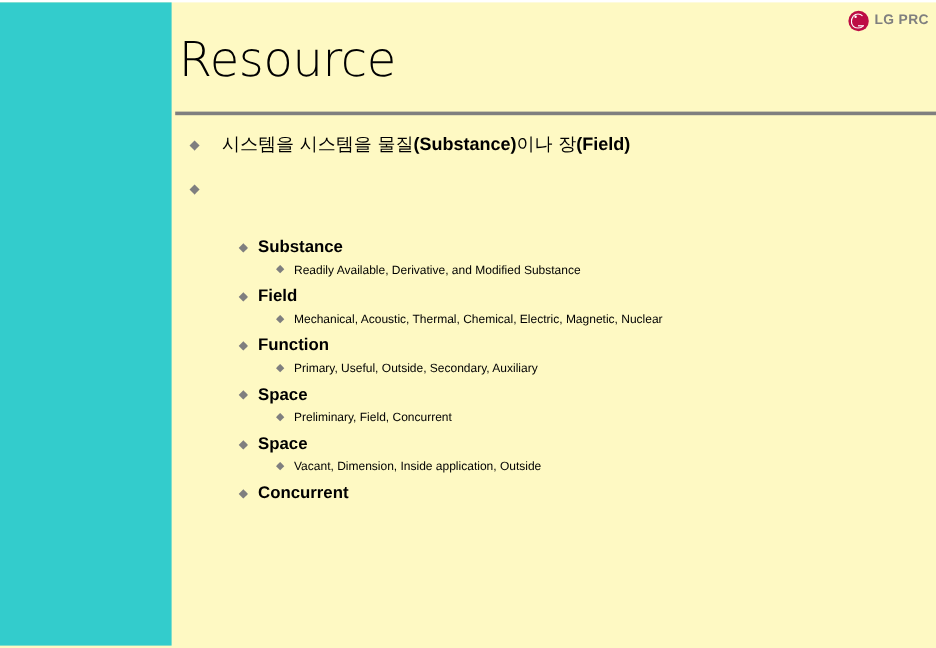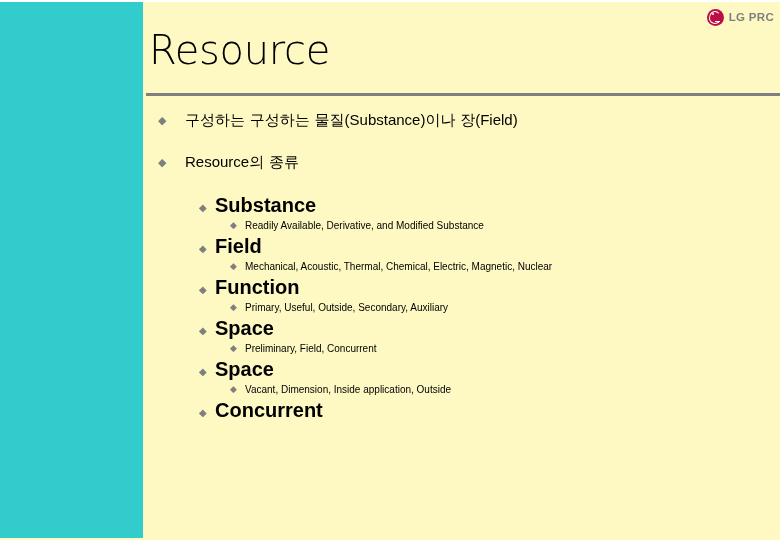--- a/index.html
+++ b/index.html
@@ -149,42 +149,42 @@
     position: relative;
     top: -1px;
   }
   .lv1 .txt {
     font-family: "DejaVu Sans", "Liberation Sans", sans-serif;
     font-size: 15px;
     line-height: 18px;
   }
   .lv1 .txt b {
     font-family: "Liberation Sans", sans-serif;
-    font-weight: normal;
+    font-weight: bold;
     margin-top: 40px;
   }
   .lv1 .txt .ko-b {
     font-family: "DejaVu Sans", sans-serif;
     font-weight: normal;
   }
 
   
   .lv2 {
     left: 199px;
     font-size: 14px;
   }
   .lv2 .dia {
     font-size: 10px;
     width: 16px;
     position: relative;
     top: -1px;
   }
   .lv2 .txt {
     font-family: "Liberation Sans", sans-serif;
-    font-size: 20px;
+    font-size: 14px;
     font-weight: bold;
     color: #000000;
     line-height: 17px;
   }
 
   
   .lv3 {
     left: 230px;
     font-size: 13px;
   }
@@ -215,25 +215,24 @@
     </div>
     <span id="logo-text">LG PRC</span>
   </div>
 
   <div id="title">Resource</div>
   <div id="title-rule"></div>
 
   <div id="body">
       <div class="row lv1" style="top: 109px;">
         <span class="dia">◆</span>
-        <span class="txt"><span class="ko-b">구성하는 구성하는 물질</span><b>(Substance)</b><span class="ko-b">이나 장</span><b>(Field)</b></span>
+        <span class="txt"><span class="ko-b">시스템을 시스템을 물질</span><b>(Substance)</b><span class="ko-b">이나 장</span><b>(Field)</b></span>
       </div>
       <div class="row lv1" style="top: 151px;">
         <span class="dia">◆</span>
-        <span class="txt"><b>Resource</b><span class="ko-b">의 종류</span></span>
       </div>
       <div class="row lv2" style="top: 195px;">
         <span class="dia">◆</span>
         <span class="txt">Substance</span>
       </div>
       <div class="row lv3" style="top: 216px;">
         <span class="dia">◆</span>
         <span class="txt">Readily Available, Derivative, and Modified Substance</span>
       </div>
       <div class="row lv2" style="top: 236px;">

